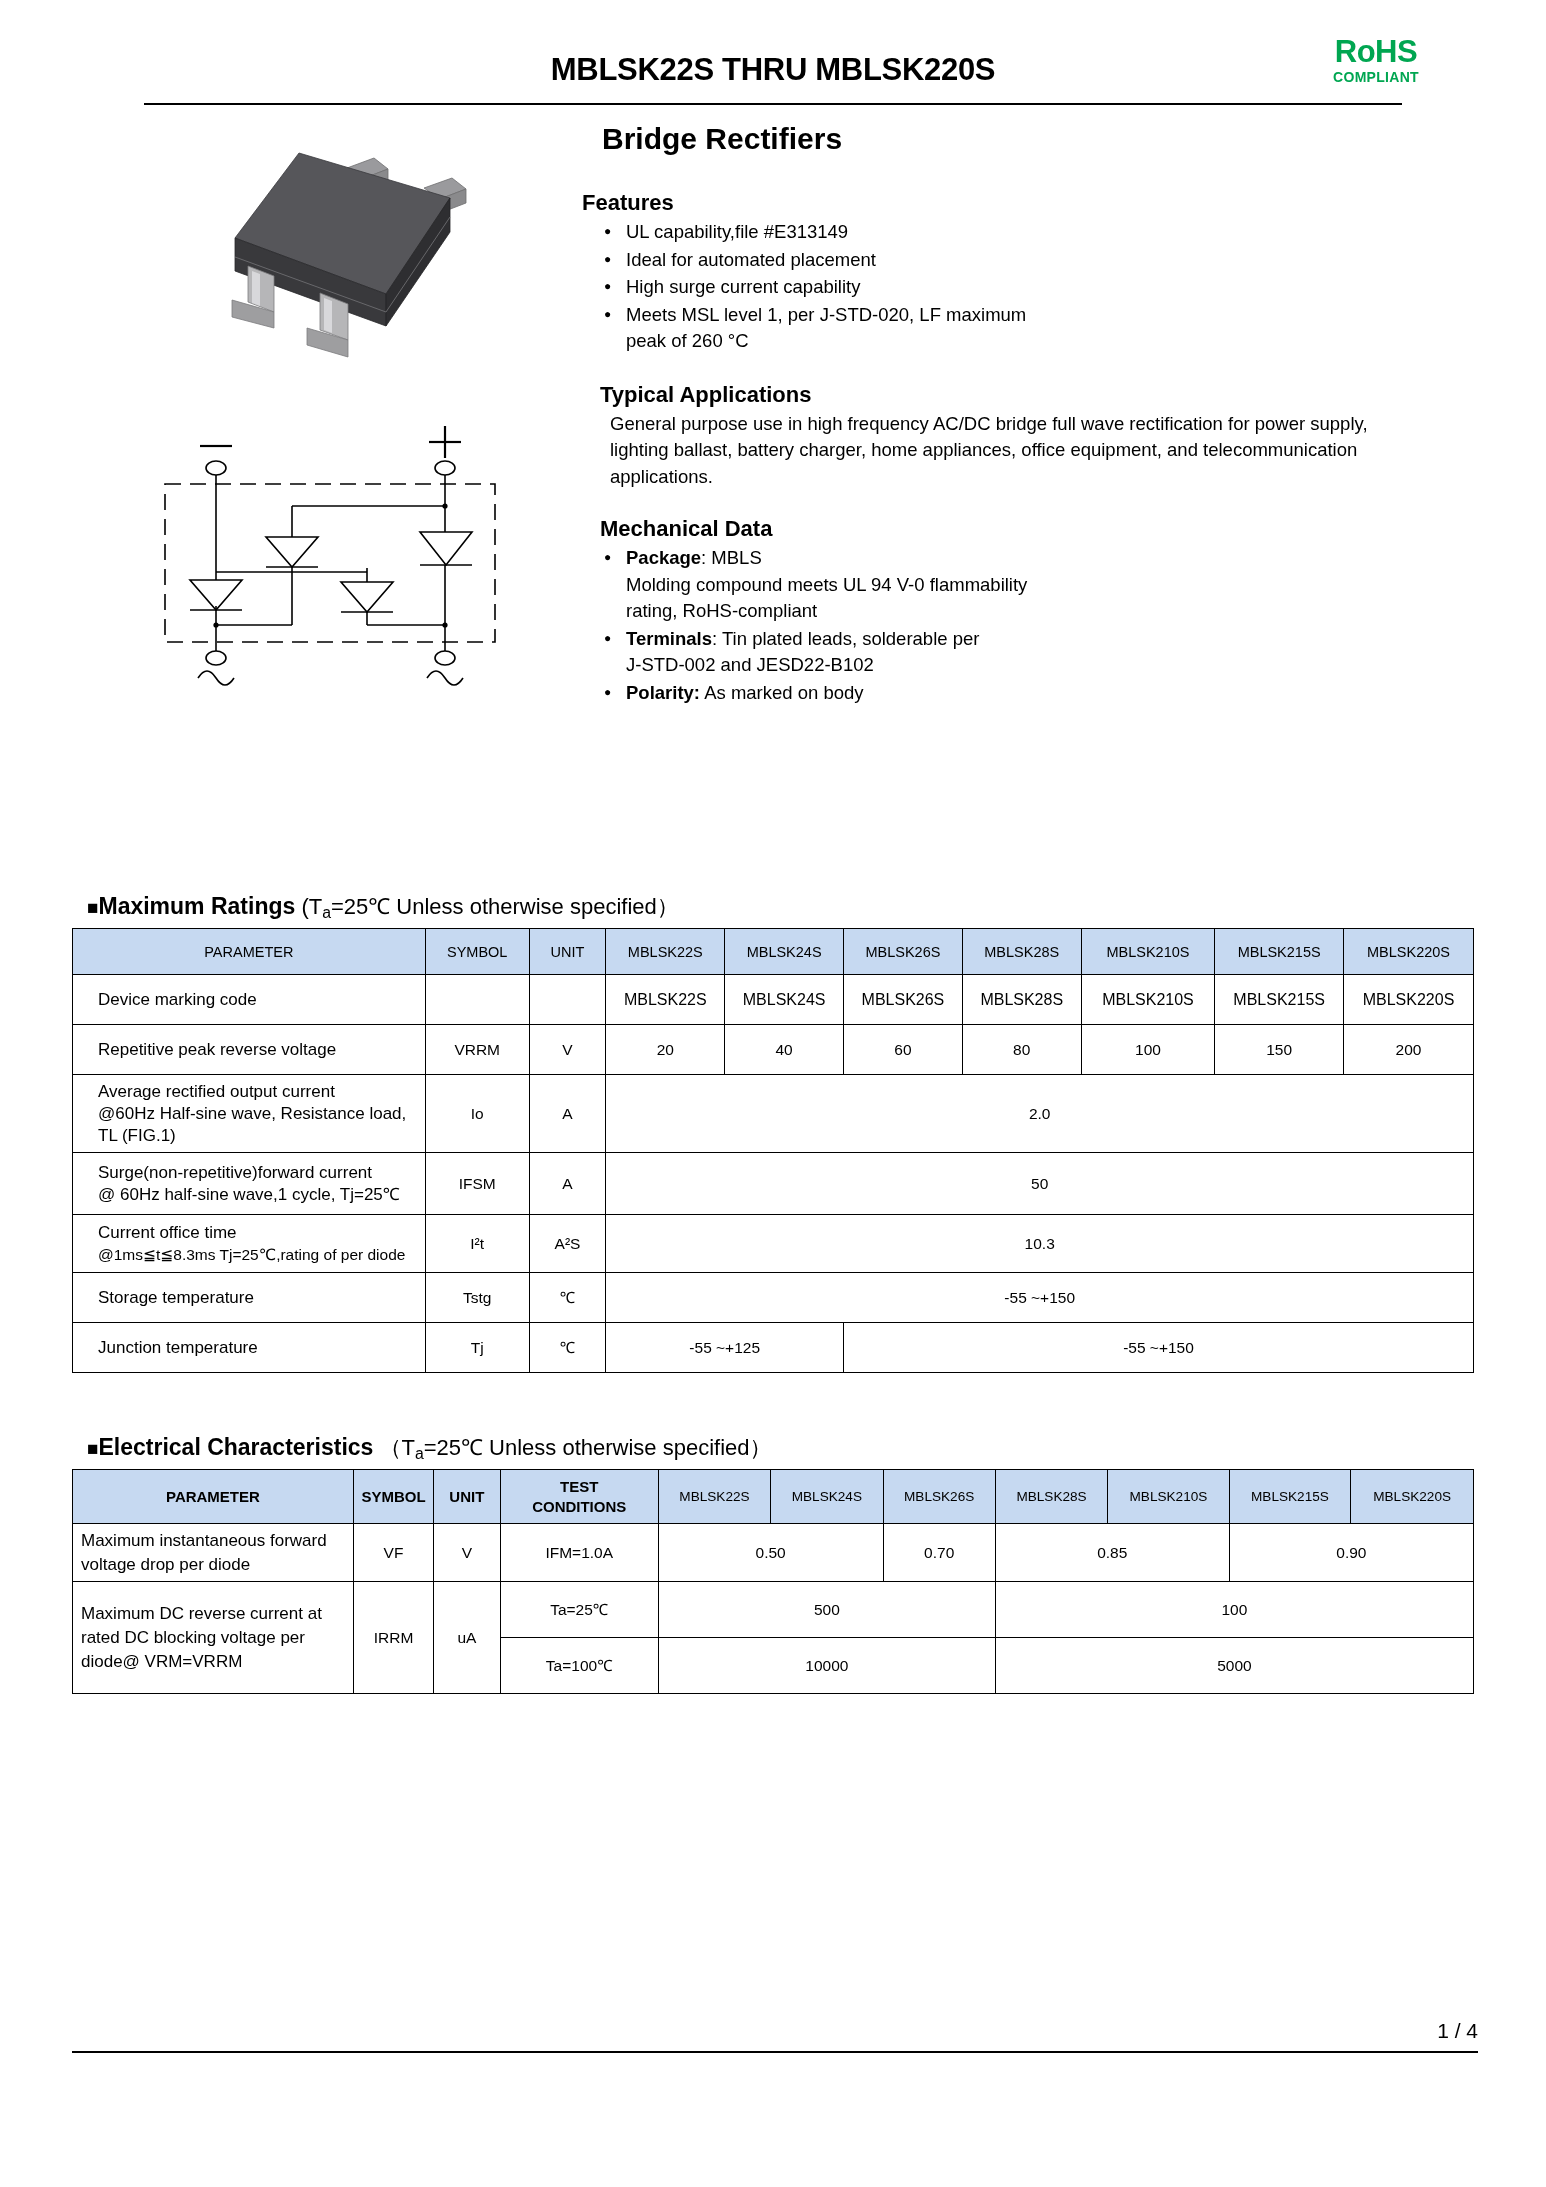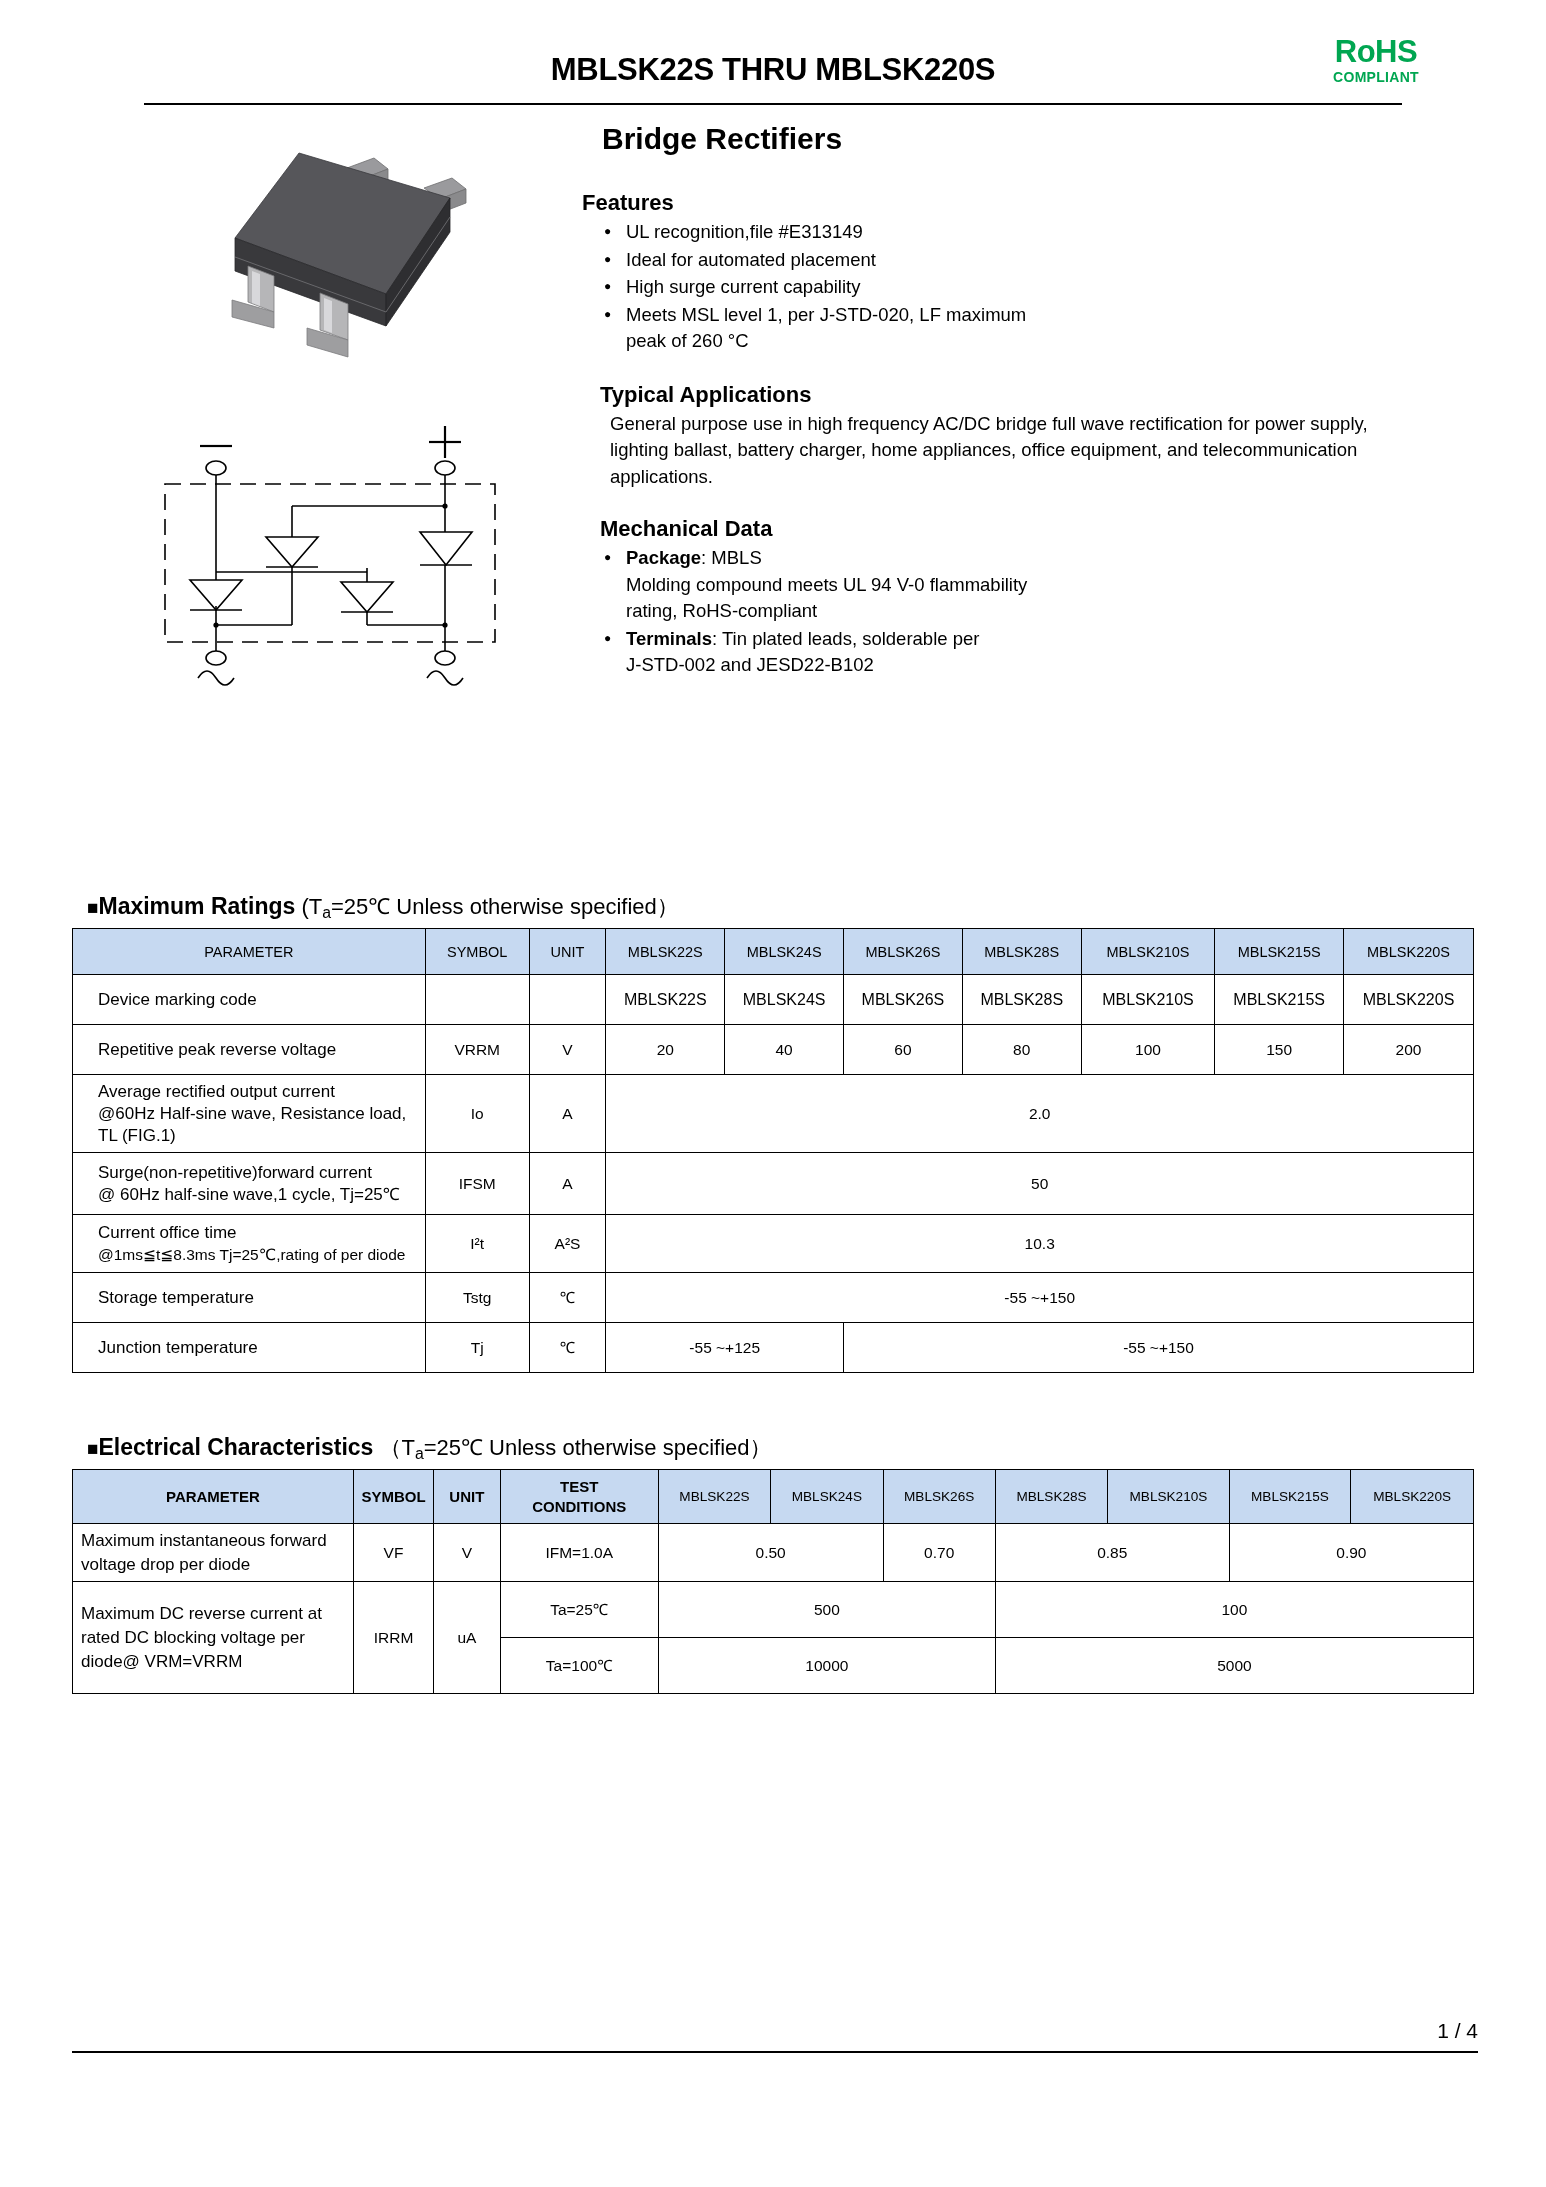--- a/index.html
+++ b/index.html
@@ -301,21 +301,21 @@
         <circle cx="313" cy="86" r="2.6" fill="#000"></circle>
 
         <path d="M 66,258 q 9,-14 18,0 q 9,14 18,0" stroke="#000" stroke-width="1.6" fill="none"></path>
         <path d="M 295,258 q 9,-14 18,0 q 9,14 18,0" stroke="#000" stroke-width="1.6" fill="none"></path>
       </svg>
     </div>
 
     <div class="right-col">
       <div class="sec-head">Features</div>
       <ul class="bullets">
-        <li><span>UL recognition,file #E313149</span></li>
+        <li><span>UL capability,file #E313149</span></li>
         <li><span>Ideal for automated placement</span></li>
         <li><span>High surge current capability</span></li>
         <li>
           <span>Meets MSL level 1, per J-STD-020, LF maximum</span>
           <span class="cont">peak of 260 °C</span>
         </li>
       </ul>
 
       <div class="gap-md"></div>
 
@@ -327,20 +327,23 @@
       <div class="sec-head indent">Mechanical Data</div>
       <ul class="bullets">
         <li>
           <span class="bold">Package</span><span>: MBLS</span>
           <span class="cont">Molding compound meets UL 94 V-0 flammability</span>
           <span class="cont">rating, RoHS-compliant</span>
         </li>
         <li>
           <span class="bold">Terminals</span><span>: Tin plated leads, solderable  per</span>
           <span class="cont">J-STD-002 and JESD22-B102</span>
+        </li>
+        <li>
+          <span class="bold">Polarity:</span><span> As marked on body</span>
         </li>
       </ul>
     </div>
   </div>
 
   <div class="table-section">
     <div class="sec-title">
       <span class="sq">■</span><span>Maximum Ratings</span><span class="norm"> <span>(T</span><span class="sub">a</span><span>=25℃ Unless otherwise specified）</span></span>
     </div>
 

